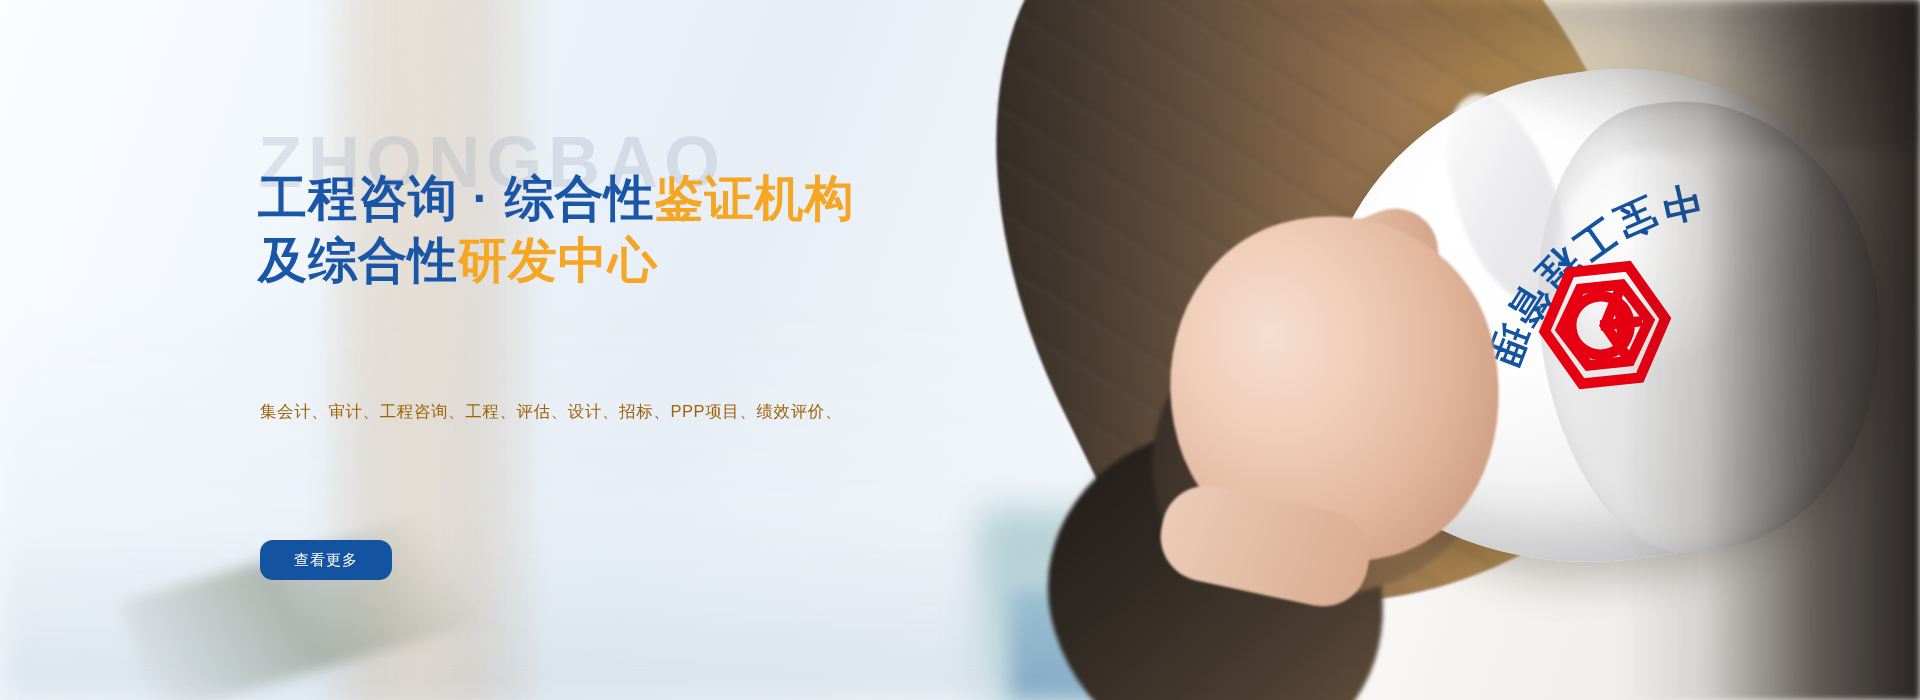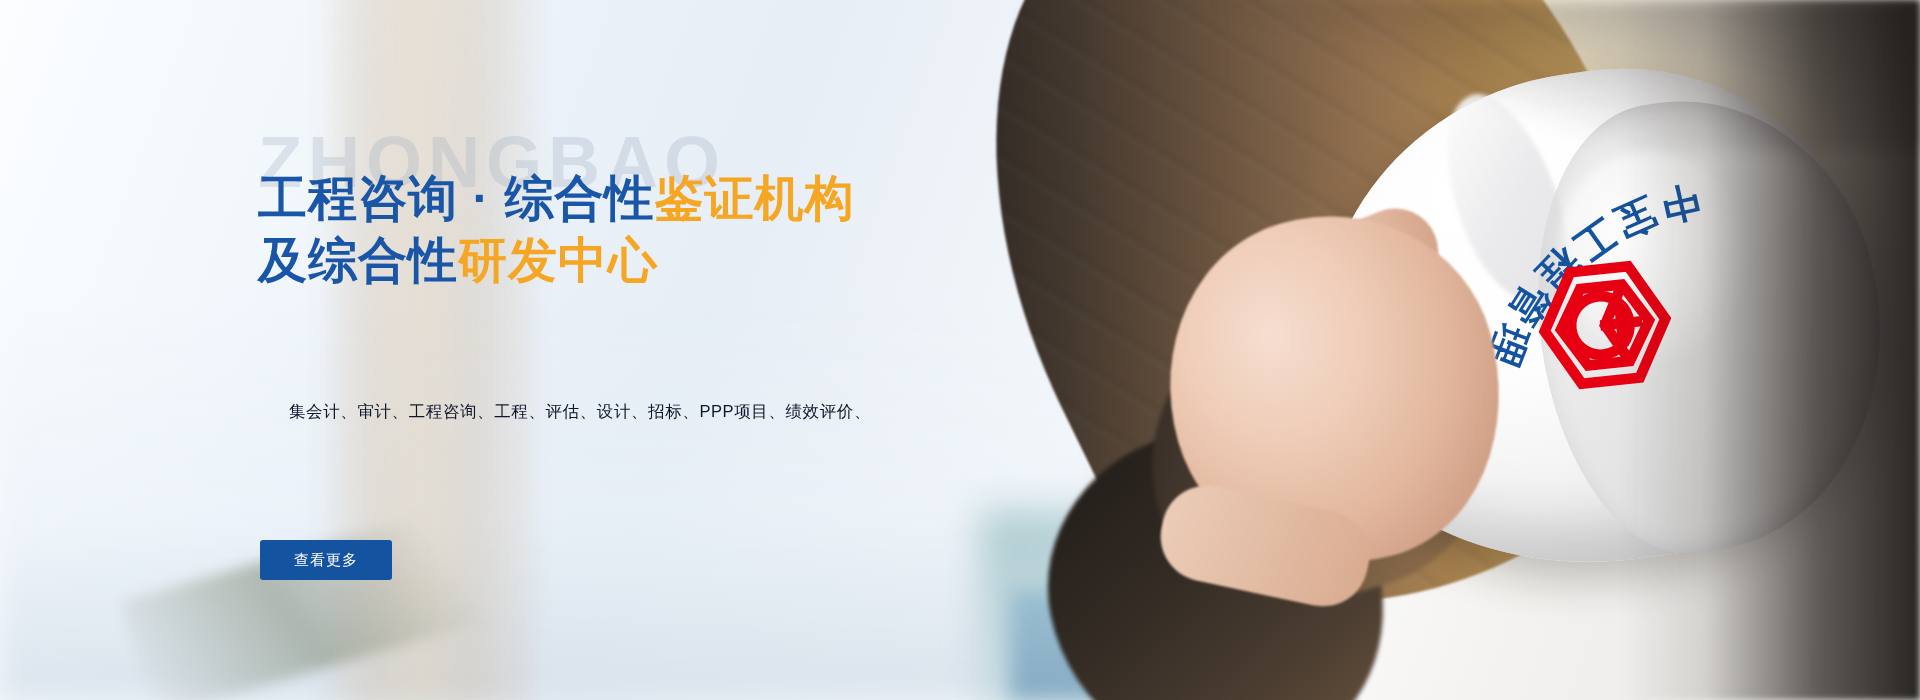--- a/index.html
+++ b/index.html
@@ -220,31 +220,31 @@
   .headline { position: absolute; left: 0; top: 168px; width: 860px; }
   .headline .line {
     font-size: 49px; font-weight: 700; line-height: 1.26;
     letter-spacing: 1px; white-space: nowrap;
   }
   .blue { color: #1a56a8; }
   .orange { color: #f5a623; }
 
   .lead { position: absolute; left: 2px; top: 390px; width: 640px; }
   .lead p {
-    font-size: 16.5px; color: #0f172a; line-height: 2.55;
-    letter-spacing: .6px; white-space: nowrap; margin-left: 29px;
+    font-size: 16.5px; color: #a16207; line-height: 2.55;
+    letter-spacing: .6px; white-space: nowrap;
   }
 
   .cta {
     position: absolute; left: 2px; top: 540px;
     display: inline-flex; align-items: center; justify-content: center;
     width: 132px; height: 40px;
     background: #14539f; color: #ffffff;
     font-size: 15px; letter-spacing: 1px;
-    border: none; border-radius: 3px; cursor: pointer;
+    border: none; border-radius: 13px; cursor: pointer;
   }
 </style>
 </head>
 <body>
 
 <div class="hero">
 
   <div class="bg">
     <div class="bg-sky"></div>
     <div class="bg-sun"></div>

